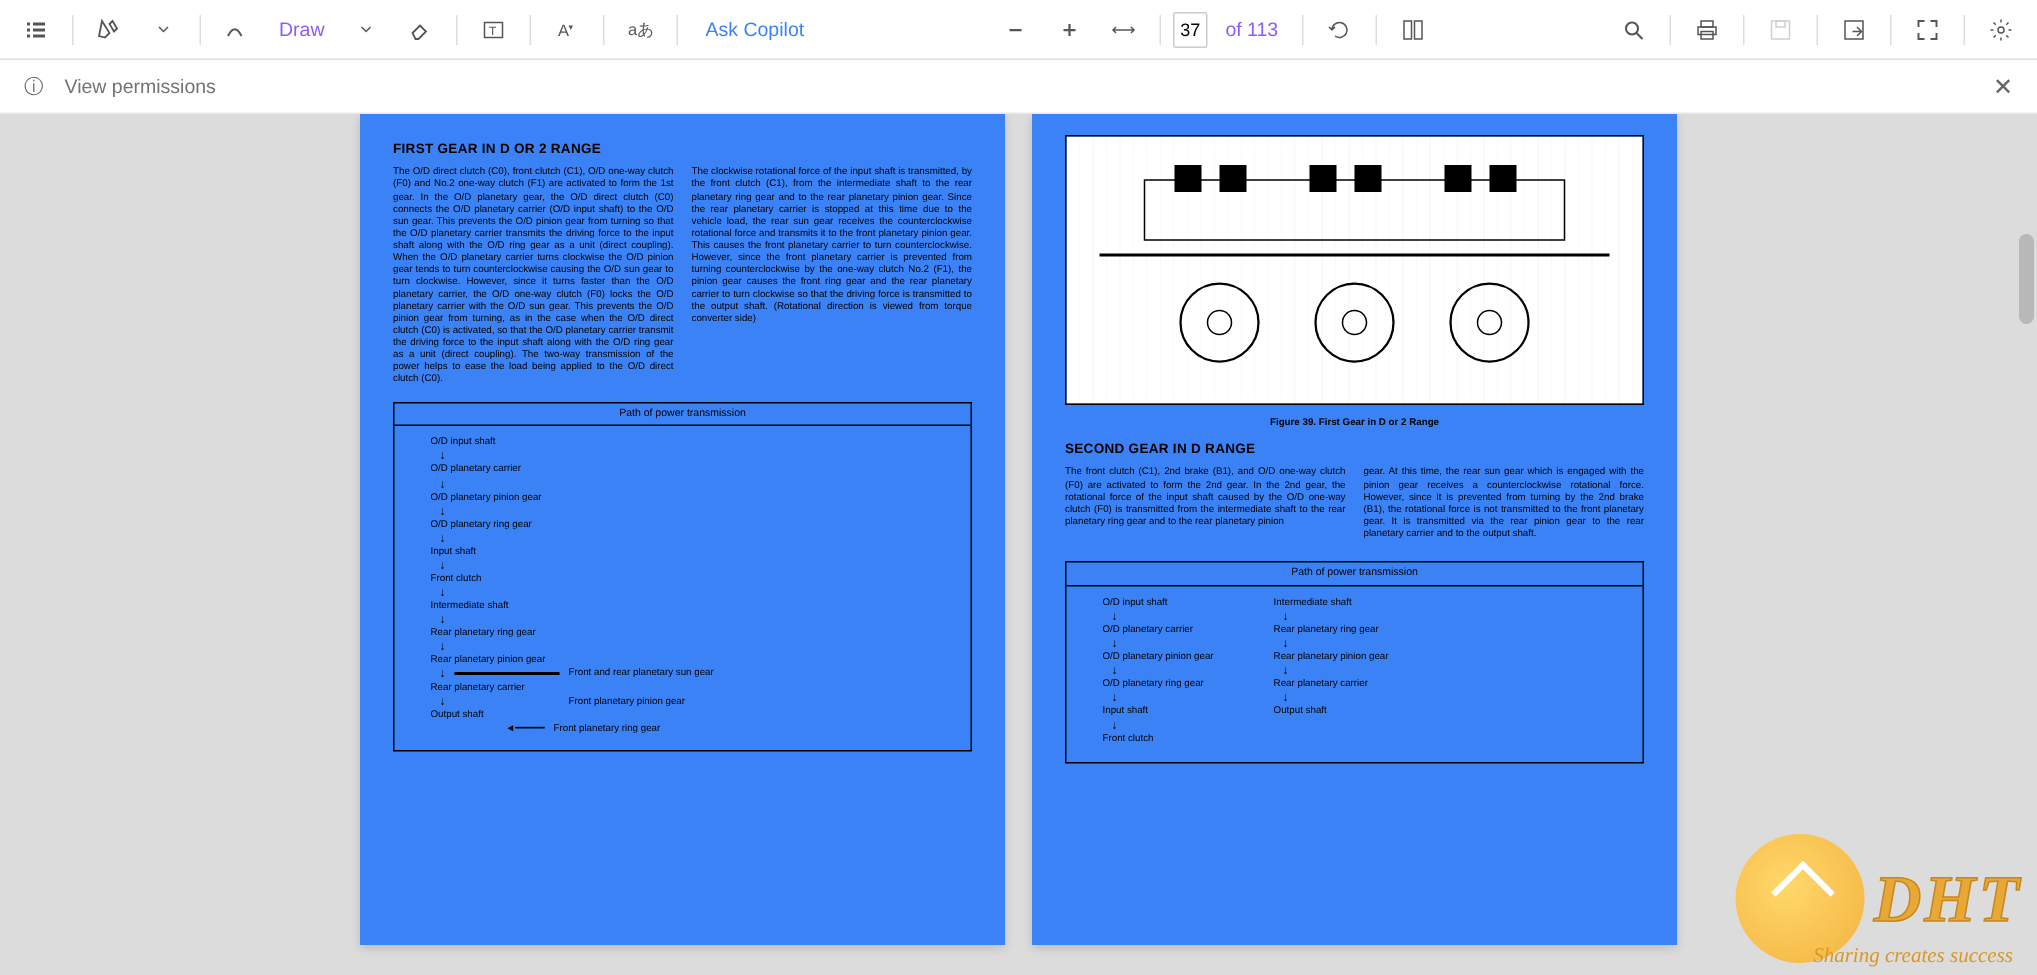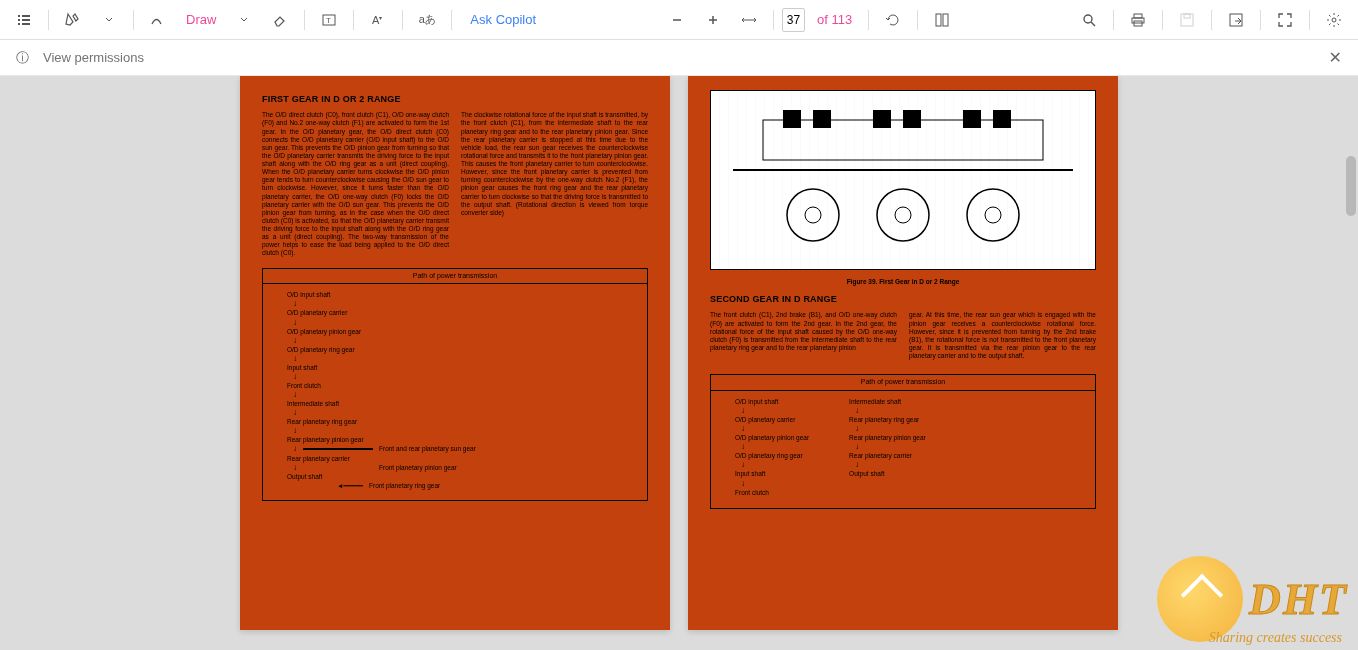--- a/index.html
+++ b/index.html
@@ -1,29 +1,29 @@
 <!DOCTYPE html>
 <html><head>
 <meta charset="utf-8">
 <style>
 *{margin:0;padding:0;box-sizing:border-box}
 body{font-family:"Segoe UI",Arial,sans-serif;background:#f0f0f0;width:1358px;height:650px;overflow:hidden;position:relative}
 .toolbar{height:40px;background:#fff;border-bottom:1px solid #e0e0e0;display:flex;align-items:center;padding:0 8px;gap:4px}
 .tb-btn{display:flex;align-items:center;justify-content:center;min-width:32px;height:32px;border-radius:4px;cursor:pointer;color:#555;font-size:13px}
 .tb-sep{width:1px;height:20px;background:#ddd;margin:0 4px}
-.tb-txt{padding:0 8px;color:#ec4899;font-size:13px}
+.tb-txt{padding:0 8px;color:#8b5cf6;font-size:13px}
 .tb-input{width:23px;height:24px;text-align:center;border:1px solid #ccc;border-radius:2px;font-size:12px}
 .tb-spacer{flex:1}
 .copilot{color:#3b82f6;font-size:13px;padding:0 10px}
 .notification{height:36px;background:#fff;display:flex;align-items:center;padding:0 16px;border-bottom:1px solid #e8e8e8;font-size:13px;color:#333}
 .notification .info-icon{margin-right:10px;color:#666}
 .notification a{color:#737373;text-decoration:none;margin-left:4px}
 .notification .close{margin-left:auto;cursor:pointer;color:#666;font-size:16px}
 .viewer{height:574px;background:#dcdcdc;overflow:auto;position:relative;display:flex;gap:18px;padding:0 240px 20px}
-.page{background:#c2410c;width:430px;min-height:540px;padding:14px 22px 24px;font-size:7px;line-height:1.25;color:#000;position:relative;box-shadow:0 2px 6px rgba(0,0,0,.15)}
+.page{background:#3b82f6;width:430px;min-height:540px;padding:14px 22px 24px;font-size:7px;line-height:1.25;color:#000;position:relative;box-shadow:0 2px 6px rgba(0,0,0,.15)}
 .page h2{font-size:9px;font-weight:bold;margin:4px 0 6px;letter-spacing:.2px}
 .twocol{display:flex;gap:12px}
 .col{flex:1}
 .col p{font-size:6.5px;line-height:1.25;text-align:justify}
 .path-box{border:1px solid #000;margin-top:10px}
 .path-title{text-align:center;font-size:7px;padding:3px;border-bottom:1px solid #000}
 .path-body{padding:6px 24px 10px}
 .flow-item{font-size:6.5px;margin:1px 0}
 .arrow-down{font-size:8px;line-height:1;margin-left:6px}
 .flow-row{display:flex;align-items:center;gap:6px;font-size:6.5px}

